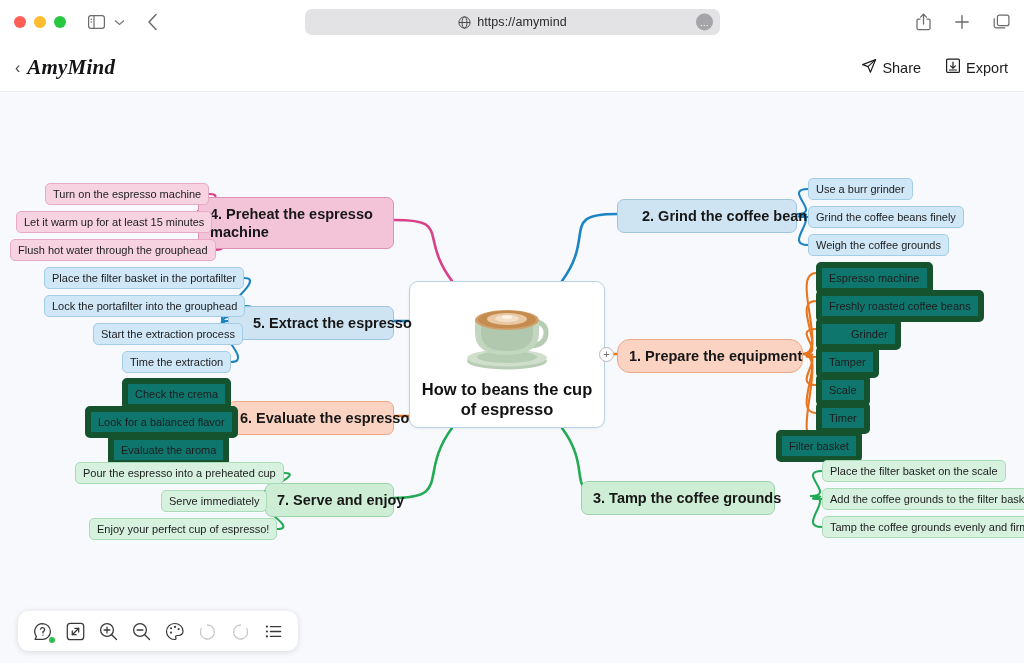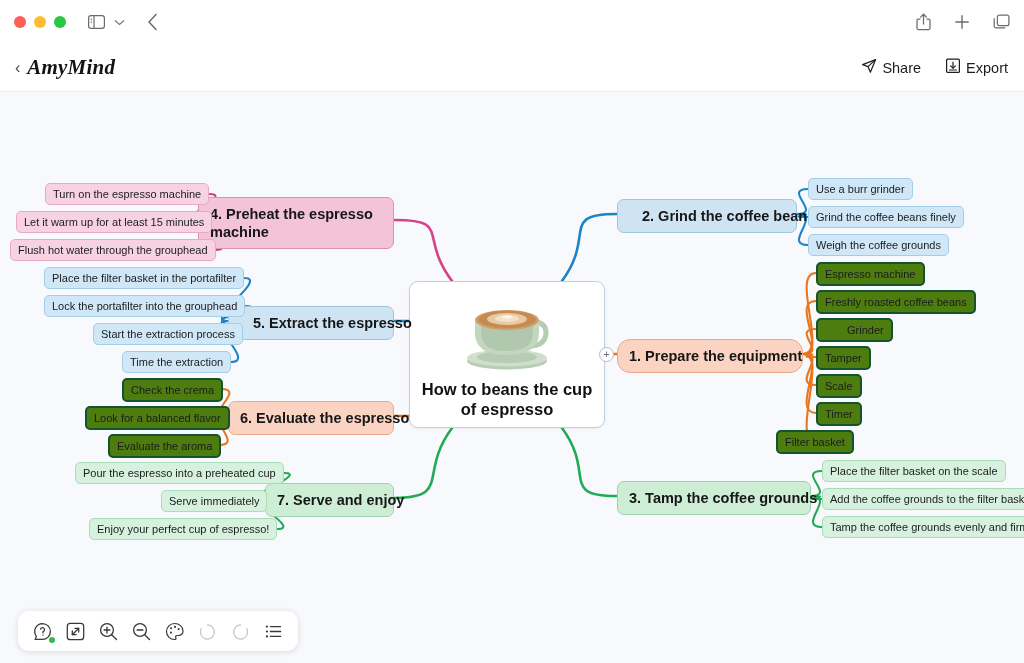--- a/index.html
+++ b/index.html
@@ -97,21 +97,21 @@
   .main-node.peach { background: #fad3c2; border: 1px solid #eda987; }
   .main-node.green { background: #cdeed5; border: 1px solid #9dd3ac; }
   .main-node.pink  { background: #f3c3d7; border: 1px solid #e090b4; }
 
   
   .leaf {
     border-radius: 5px; font-size: 11px; color: #1c1c1e;
     padding: 3.5px 7px; line-height: 1.2;
   }
   .leaf.blue  { background: #cfe7f7; border: 1px solid #a4cde8; }
-  .leaf.peach { background: #4d7c0f; border: 2px solid #14532d; }
+  .leaf.peach { background: #0f766e; border: 6px solid #14532d; }
   .leaf.green { background: #d6f2de; border: 1px solid #a9dcb7; }
   .leaf.pink  { background: #f7d3e2; border: 1px solid #e7a9c6; }
 
   
   .toggle {
     position: absolute; width: 15px; height: 15px; border-radius: 50%;
     background: #fff; border: 1px solid #b8b8bc; color: #6b6b70;
     font-size: 11px; line-height: 13px; text-align: center; cursor: pointer;
   }
 
@@ -151,20 +151,31 @@
     <svg width="11" height="7" viewBox="0 0 11 7" fill="none" stroke="#7a7a7e" stroke-width="1.3">
       <polyline points="1,1.5 5.5,5.5 10,1.5"></polyline>
     </svg>
   </span>
   <span class="chrome-icon back-chev">
     <svg width="11" height="18" viewBox="0 0 11 18" fill="none" stroke="#6b6b6f" stroke-width="1.5" stroke-linecap="round" stroke-linejoin="round">
       <polyline points="9,1.5 2,9 9,16.5"></polyline>
     </svg>
   </span>
 
+  <div class="url-field">
+    <span class="globe-icon">
+      <svg width="13" height="13" viewBox="0 0 13 13" fill="none" stroke="#4a4a4e" stroke-width="1">
+        <circle cx="6.5" cy="6.5" r="5.6"></circle>
+        <ellipse cx="6.5" cy="6.5" rx="2.5" ry="5.6"></ellipse>
+        <line x1="1" y1="6.5" x2="12" y2="6.5"></line>
+      </svg>
+    </span>
+    <span class="url-text">https://amymind</span>
+    <span class="url-more">…</span>
+  </div>
 
   <div class="chrome-right">
     <span class="chrome-icon">
       <svg width="15" height="18" viewBox="0 0 15 18" fill="none" stroke="#6b6b6f" stroke-width="1.25" stroke-linecap="round" stroke-linejoin="round">
         <path d="M4 6 H2.2 a1.2 1.2 0 0 0 -1.2 1.2 V15.3 a1.2 1.2 0 0 0 1.2 1.2 H12.8 a1.2 1.2 0 0 0 1.2 -1.2 V7.2 a1.2 1.2 0 0 0 -1.2 -1.2 H11"></path>
         <line x1="7.5" y1="1.3" x2="7.5" y2="11"></line>
         <polyline points="4.6,4.1 7.5,1.2 10.4,4.1"></polyline>
       </svg>
     </span>
     <span class="chrome-icon">
@@ -293,21 +304,21 @@
       <div class="node leaf blue" style="left: 808px; top: 142px;">Weigh the coffee grounds</div>
       <div class="node main-node peach" style="left: 617px; top: 247px; width: 186px; border-radius: 13px;">1. Prepare the equipment</div>
       <div class="toggle" style="left: 599px; top: 254.5px;">+</div>
       <div class="node leaf peach" style="left: 816px; top: 170px;">Espresso machine</div>
       <div class="node leaf peach" style="left: 816px; top: 198px;">Freshly roasted coffee beans</div>
       <div class="node leaf peach" style="left: 816px; top: 226px; padding-left: 29px;">Grinder</div>
       <div class="node leaf peach" style="left: 816px; top: 254px;">Tamper</div>
       <div class="node leaf peach" style="left: 816px; top: 282px;">Scale</div>
       <div class="node leaf peach" style="left: 816px; top: 310px;">Timer</div>
       <div class="node leaf peach" style="left: 776px; top: 338px;">Filter basket</div>
-      <div class="node main-node green" style="left: 617px; top: 389px; width: 194px;">3. Tamp the coffee grounds</div>
+      <div class="node main-node green" style="left: 581px; top: 389px; width: 194px;">3. Tamp the coffee grounds</div>
       <div class="node leaf green" style="left: 822px; top: 368px;">Place the filter basket on the scale</div>
       <div class="node leaf green" style="left: 822px; top: 396px;">Add the coffee grounds to the filter basket</div>
       <div class="node leaf green" style="left: 822px; top: 424px;">Tamp the coffee grounds evenly and firmly</div>
     </div>
 </div>
 
 <div class="toolbar">
 
   <span class="tb-item">
     <svg width="19" height="19" viewBox="0 0 19 19" fill="none" stroke="#38383c" stroke-width="1.25" stroke-linecap="round" stroke-linejoin="round">

